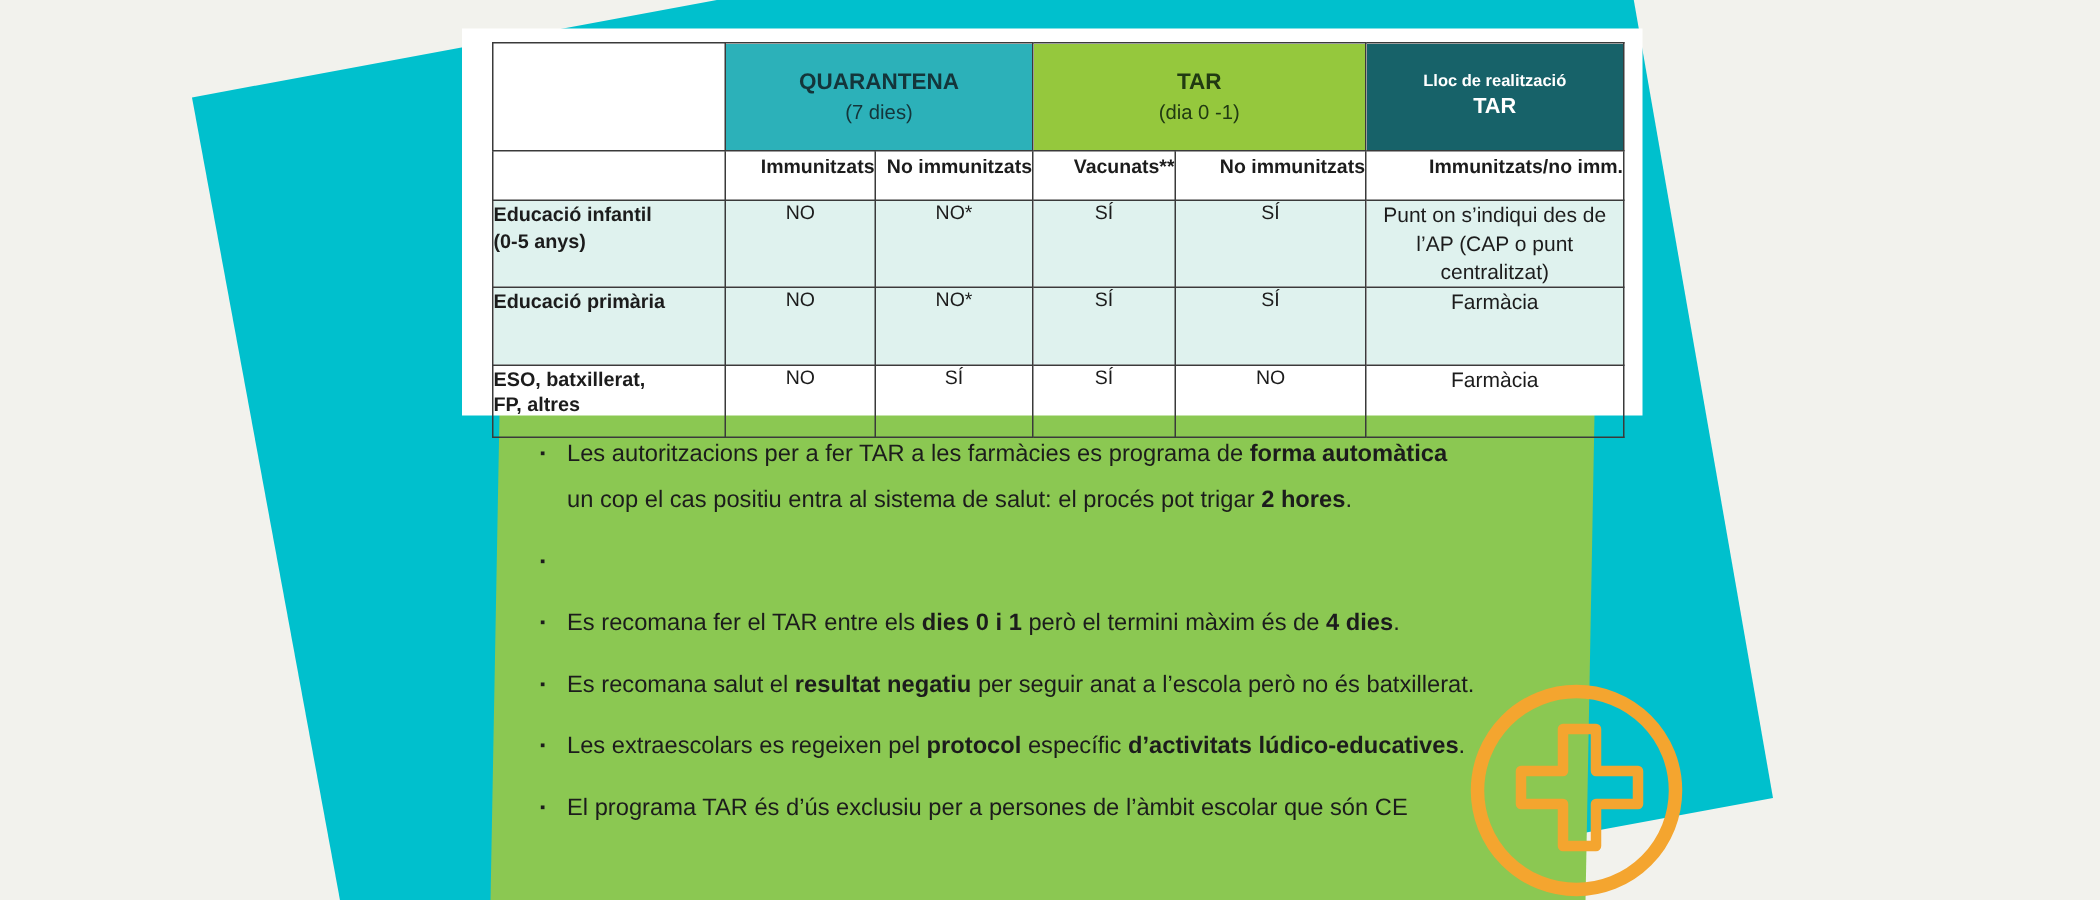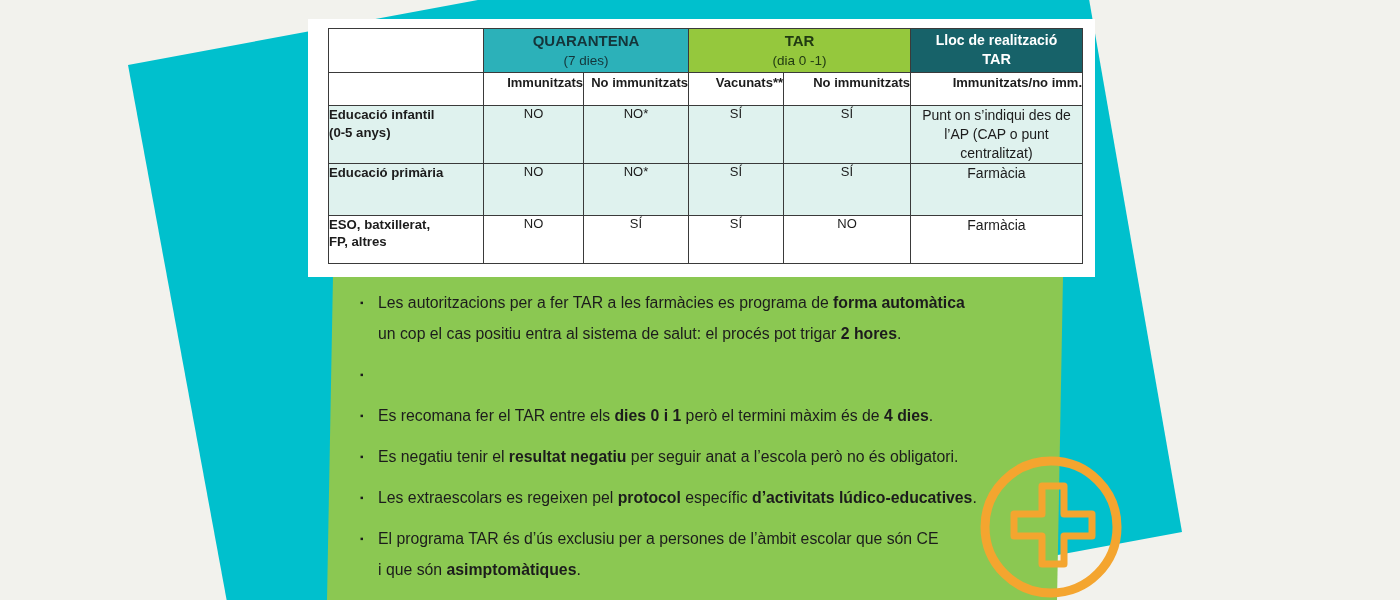--- a/index.html
+++ b/index.html
@@ -27,21 +27,21 @@
     position:absolute;left:20px;top:9px;border-collapse:collapse;table-layout:fixed;
     font-size:13px;color:var(--text-dark);
   }
   table.protocol td{border:1px solid var(--table-border);padding:0;overflow:hidden;}
   td.blank{border:none;background:var(--card);}
   td.g{text-align:center;vertical-align:middle;line-height:1.35;}
   td.g-teal{background:var(--teal-header);color:#14353a;}
   td.g-green{background:var(--green-header);color:#213a12;}
   td.g-dark{background:var(--dark-teal-header);color:var(--header-text-light);}
   .g-title{font-weight:bold;font-size:15px;}
-  td.g-dark .g-title{font-size:14px;text-align:center;}
+  td.g-dark .g-title{font-size:11px;text-align:center;}
   .g-sub{font-size:13.5px;}
   td.g-dark .g-sub{font-weight:bold;font-size:14.5px;}
   tr.subhead td{font-weight:bold;text-align:right;vertical-align:top;line-height:1.2;padding-top:2px;}
   td.subblank{border-top:none;}
   td.rowhead{font-weight:bold;text-align:left;vertical-align:top;padding:3px 4px 0 5px;line-height:1.35;font-size:13.2px;}
   td.val{text-align:center;vertical-align:top;padding-top:3px;margin-top:44px;}
   td.place{font-size:14px;line-height:1.35;padding-top:4px;}
   tr.mint td{background:var(--mint-row);}
   tr.mint td.rowhead{background:var(--mint-row);}
   
@@ -69,21 +69,21 @@
   <table class="protocol">
     <colgroup>
       <col style="width:155px">
         <col style="width:100px">
         <col style="width:105px">
       <col style="width:95px">
         <col style="width:127px">
         <col style="width:172px">
     </colgroup>
     <thead>
-      <tr style="height:44px">
+      <tr style="height:72px">
         <td class="blank"></td>
         <td class="g g-teal" colspan="2">
           <div class="g-title">QUARANTENA</div>
           <div class="g-sub">(7 dies)</div>
         </td>
         <td class="g g-green" colspan="2">
           <div class="g-title">TAR</div>
           <div class="g-sub">(dia 0 -1)</div>
         </td>
         <td class="g g-dark">
@@ -158,34 +158,33 @@
     </div>
     <div class="bullet-item">
       <span class="marker">▪</span>
       <div class="bullet-text">
         <div class="bline"><span>Es recomana fer el TAR entre els </span><b>dies 0 i 1</b><span> però el termini màxim és de </span><b>4 dies</b><span>.</span></div>
       </div>
     </div>
     <div class="bullet-item">
       <span class="marker">▪</span>
       <div class="bullet-text">
-        <div class="bline"><span>Es negatiu tenir el </span><b>resultat negatiu</b><span> per seguir anat a l’escola però no és obligatori.</span></div>
+        <div class="bline"><span>Es recomana salut el </span><b>resultat negatiu</b><span> per seguir anat a l’escola però no és batxillerat.</span></div>
       </div>
     </div>
     <div class="bullet-item">
       <span class="marker">▪</span>
       <div class="bullet-text">
         <div class="bline"><span>Les extraescolars es regeixen pel </span><b>protocol</b><span> específic </span><b>d’activitats lúdico-educatives</b><span>.</span></div>
       </div>
     </div>
     <div class="bullet-item">
       <span class="marker">▪</span>
       <div class="bullet-text">
         <div class="bline"><span>El programa TAR és d’ús exclusiu per a persones de l’àmbit escolar que són CE</span></div>
-        <div class="bline"><span>i que són </span><b>asimptomàtiques</b><span>.</span></div>
       </div>
     </div>
   </div>
 
 <svg class="plus-btn" width="200" height="200" viewBox="0 0 200 200">
   <circle cx="100" cy="100" r="66" stroke-width="9"></circle>
   <path d="M63 87 H91 V59 H113 V87 H141 V109 H113 V137 H91 V109 H63 Z" stroke-width="7" stroke-linejoin="round"></path>
 </svg>
 
 </body></html>

